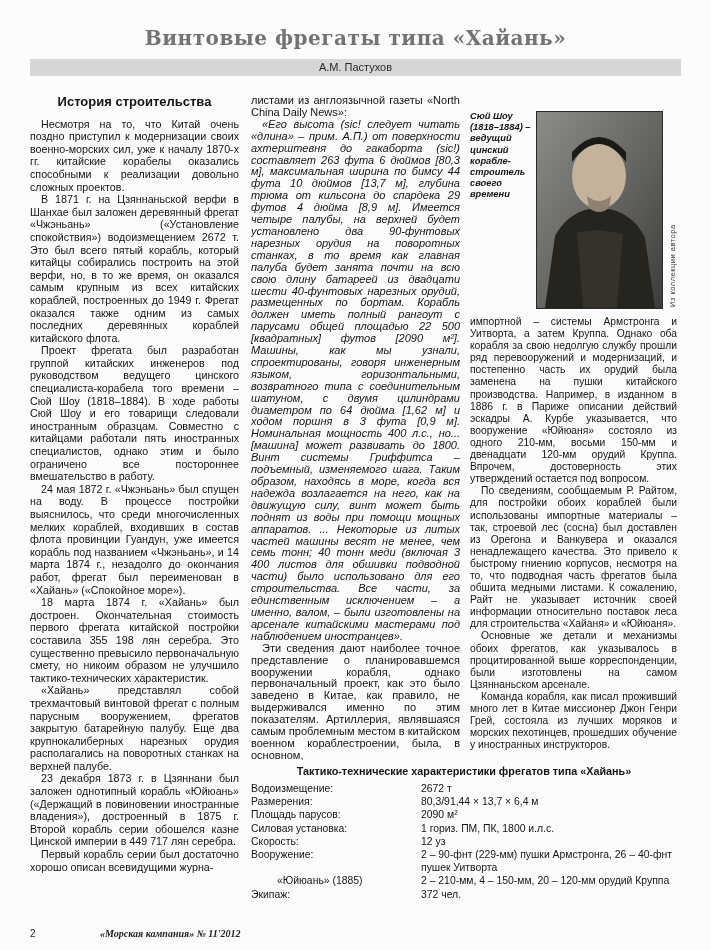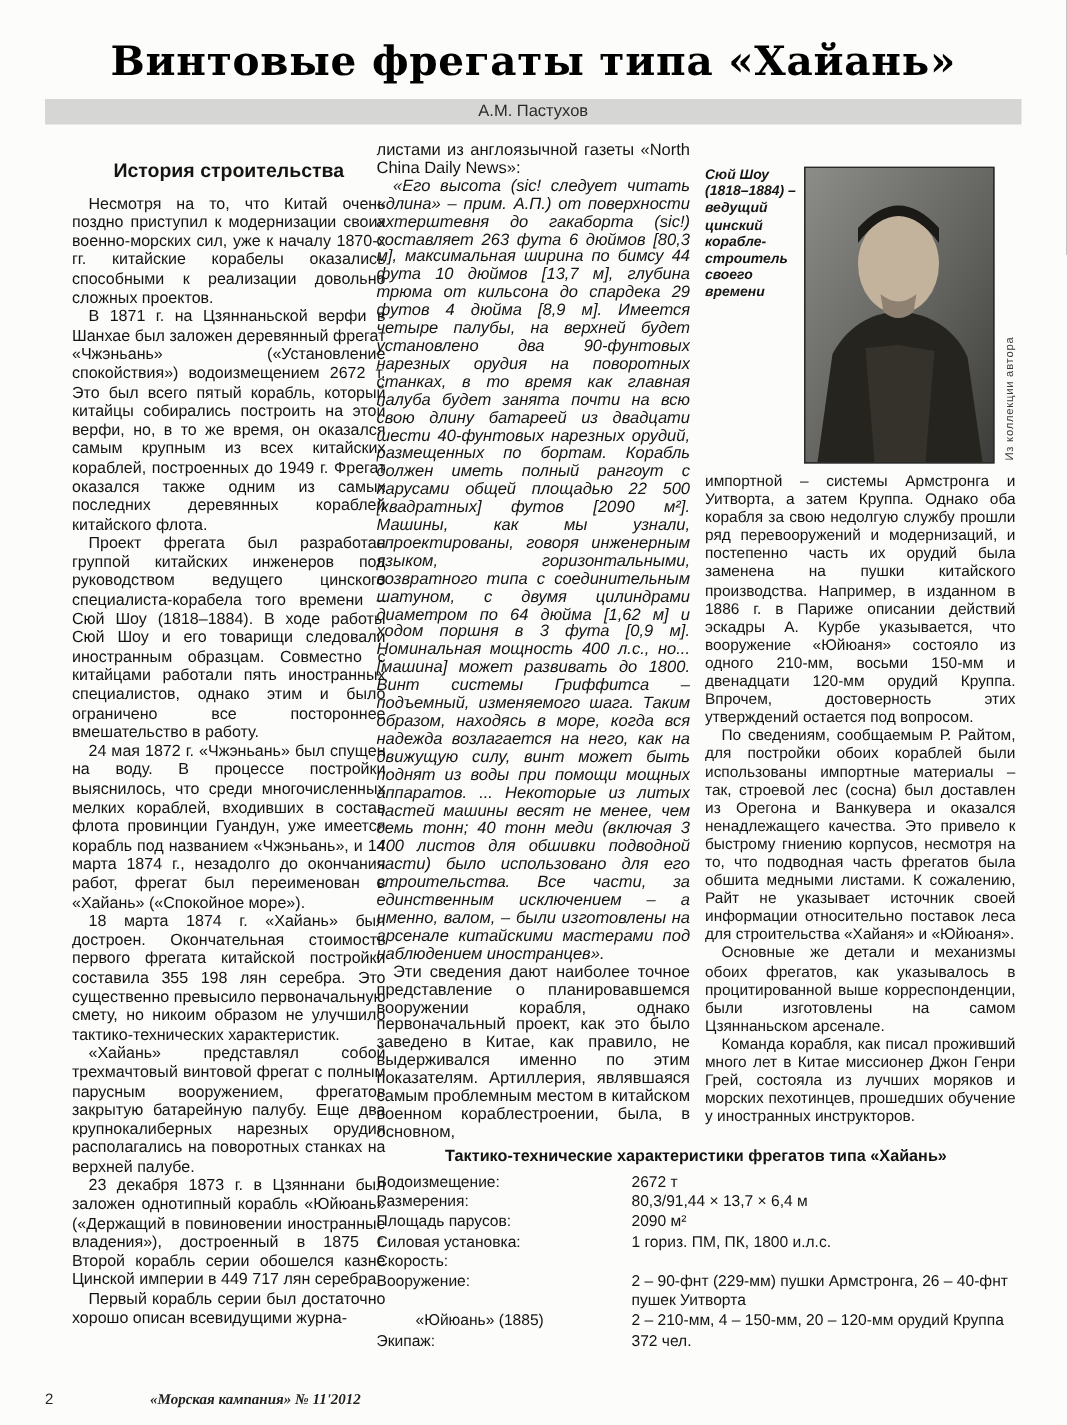--- a/index.html
+++ b/index.html
@@ -5,31 +5,31 @@
   html,body { margin:0; padding:0; background:#9a9a9a; }
   .page {
     position:relative; width:711px; height:950px; margin:0 auto;
     background:#fcfcfa; overflow:hidden; color:#141414;
     font-family:"Liberation Sans", sans-serif;
   }
   
   .article-title {
     margin:0; padding-top:26px; text-align:center;
     font-family:"DejaVu Serif", serif; font-weight:bold;
-    font-size:27px; letter-spacing:0.5px; color:#000000;
+    font-size:20px; letter-spacing:0.5px; color:#737373;
   }
   .author-bar {
     margin:9px 30px 0 30px; height:17px; line-height:17px;
     background:#d6d6d4; text-align:center; font-size:11px; color:#2b2b2b;
   }
   
   .col { position:absolute; text-align:justify; overflow:hidden; }
   .col p { margin:0; text-indent:11px; }
   .col p.noindent { text-indent:0; }
-  .col1 { left:48px;  top:95px; width:209px; height:820px; font-size:10.7px; line-height:12.6px;margin-top:12px; }
+  .col1 { left:30px;  top:95px; width:209px; height:820px; font-size:10.7px; line-height:12.6px; }
   .col2 { left:251px; top:95px; width:209px; height:665px; font-size:11px; line-height:11.9px; }
   .col3 { left:470px; top:111px; width:207px; height:665px; font-size:10.3px; line-height:12.1px; }
   .section-heading {
     margin:1px 0 9px 0; text-align:center; font-weight:bold; font-size:13px;
   }
   .quote { font-style:italic; }
   
   .photo-strip { display:flex; gap:4px; margin-bottom:7px; text-align:left; }
   .photo-caption {
     width:62px; flex-shrink:0; font-weight:bold; font-style:italic;
@@ -137,20 +137,21 @@
     <div class="spec-row">
       <div class="spec-label">Площадь парусов:</div>
       <div class="spec-value">2090 м²</div>
     </div>
     <div class="spec-row">
       <div class="spec-label">Силовая установка:</div>
       <div class="spec-value">1 гориз. ПМ, ПК, 1800 и.л.с.</div>
     </div>
     <div class="spec-row">
       <div class="spec-label">Скорость:</div>
+      <div class="spec-value">12 уз</div>
     </div>
     <div class="spec-row">
       <div class="spec-label">Вооружение:</div>
       <div class="spec-value">2 – 90-фнт (229-мм) пушки Армстронга, 26 – 40-фнт пушек Уитворта</div>
     </div>
     <div class="spec-row indent">
       <div class="spec-label">«Юйюань» (1885)</div>
       <div class="spec-value">2 – 210-мм, 4 – 150-мм, 20 – 120-мм орудий Круппа</div>
     </div>
     <div class="spec-row">

